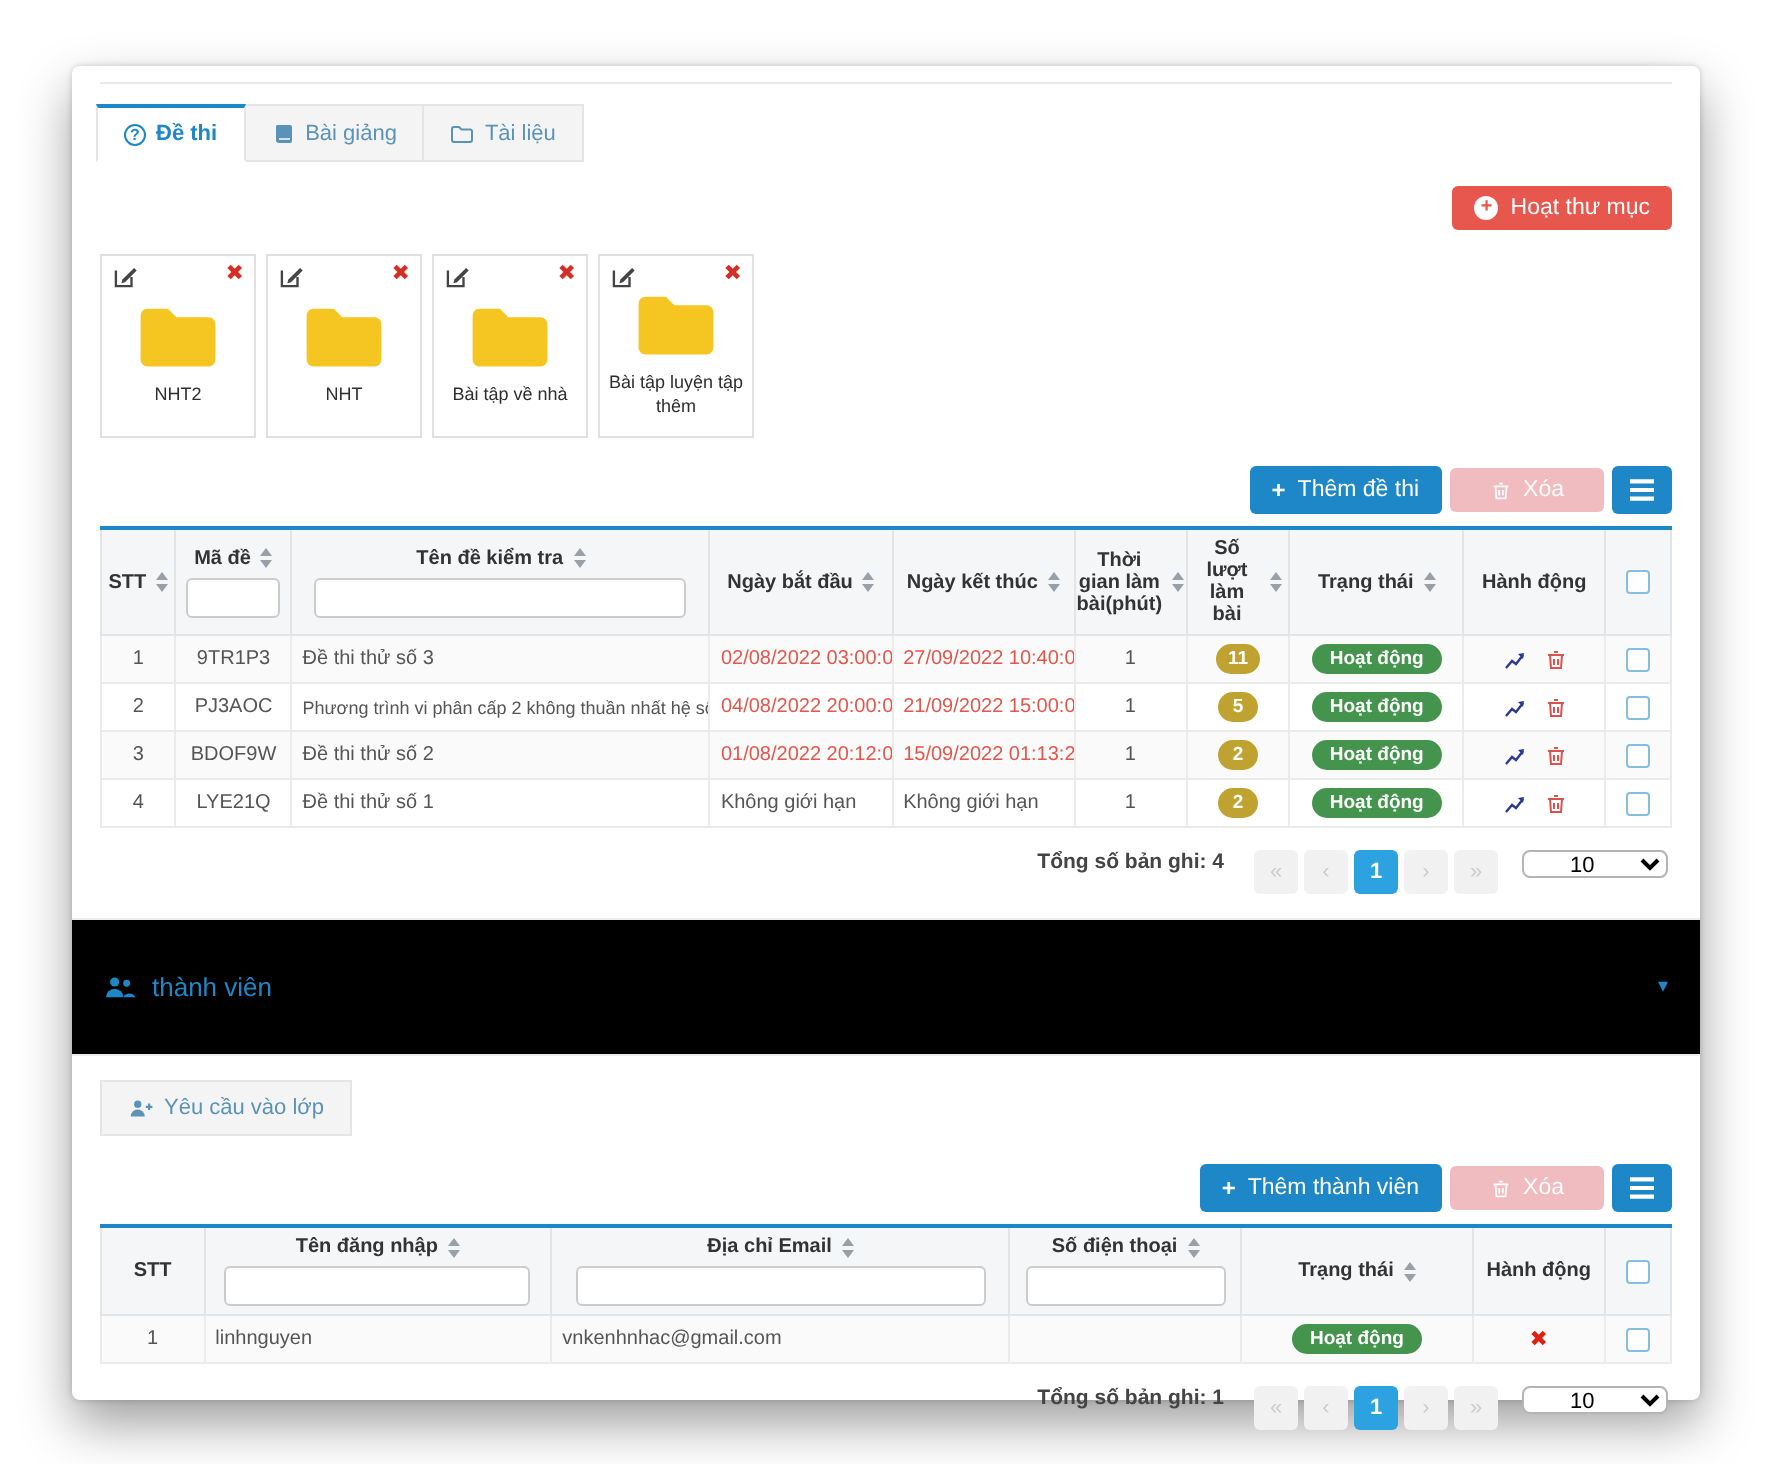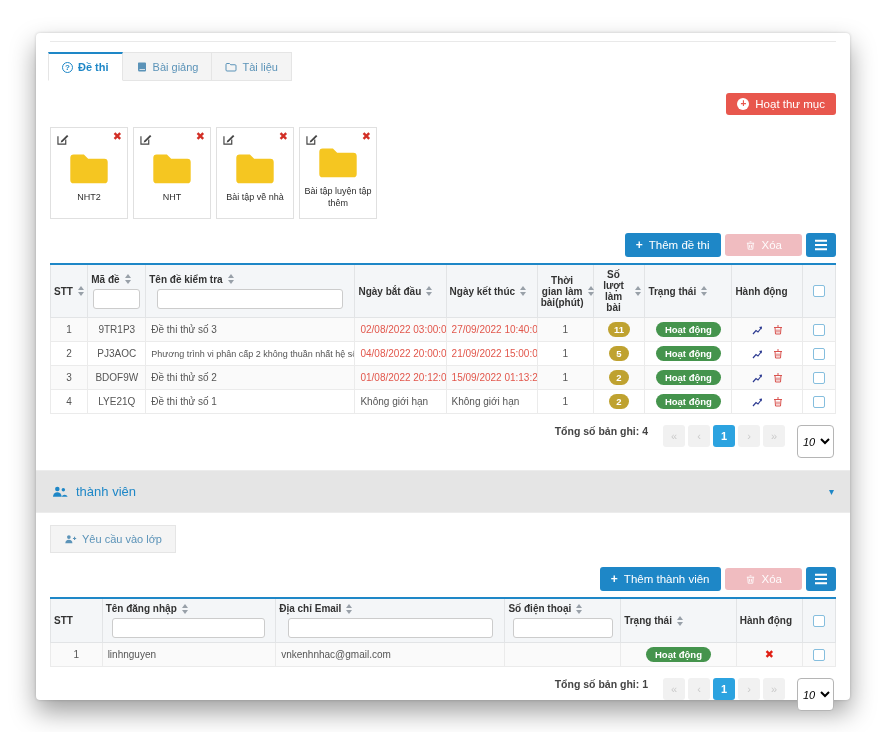--- a/index.html
+++ b/index.html
@@ -52,21 +52,21 @@
     font-size:11px; cursor:pointer; }
 
   
   table { width:100%; border-collapse:collapse; table-layout:fixed;
     border-top:2px solid #1e87c7; font-size:10px; }
   th { background:#f4f6f8; border:1px solid #e2e4e6; border-top:none;
     padding:4px 3px; color:#333; font-weight:bold; vertical-align:middle; text-align:center; }
   td { border:1px solid #ebebeb; padding:4px 5px; color:#555; vertical-align:middle;
     overflow:hidden; white-space:nowrap; }
   tbody tr:nth-child(odd) td { background:#fafafa; }
-  .th-label { display:flex; align-items:center; gap:2px; }
+  .th-label { display:flex; align-items:center; justify-content:center; gap:2px; }
   .filter-input { width:92%; height:20px; border:1px solid #ccc; border-radius:3px;
     margin-top:4px; background:#fff; }
   .sort { display:inline-flex; flex-direction:column; gap:2px; margin-left:3px; }
   .sort i { width:0; height:0; border-left:3px solid transparent; border-right:3px solid transparent; }
   .sort .up { border-bottom:4px solid #98a0a8; }
   .sort .dn { border-top:4px solid #98a0a8; }
   .c { text-align:center; }
   .date-red { color:#e2574c; }
   .badge-gold { display:inline-block; min-width:20px; padding:2px 6px; background:#bfa230;
     color:#fff; border-radius:9px; font-size:9.5px; font-weight:bold; }
@@ -78,26 +78,26 @@
   .x-action { color:#e01f14; font-weight:bold; font-size:11px; cursor:pointer; }
 
   
   .pager { display:flex; align-items:flex-start; justify-content:flex-end; gap:3px;
     padding:11px 2px 12px; }
   .pager .total { font-size:10.5px; font-weight:bold; color:#444; margin-right:12px; }
   .pg-btn { min-width:22px; height:22px; border-radius:3px; background:#f1f1f1;
     color:#cbcbcb; display:inline-flex; align-items:center; justify-content:center;
     font-size:11px; cursor:pointer; }
   .pg-btn.active { background:#2ca3e0; color:#fff; font-weight:bold; }
-  .pager select { height:33px; border:1px solid #b5b5b5; border-radius:4px;
-    font-size:11px; padding:0 1px; margin-left:9px; background:#fff;font-style:italic; }
-
-  
-  .members-header { display:flex; align-items:center; gap:8px; padding:13px 16px;
-    color:#1e87c7; font-size:13px; background:#e5e5e5;
+  .pager select { height:14px; border:1px solid #b5b5b5; border-radius:4px;
+    font-size:11px; padding:0 19px; margin-left:9px; background:#fff; }
+
+  
+  .members-header { display:flex; align-items:center; gap:8px; padding:26px 16px;
+    color:#1e87c7; font-size:13px; background:#000000;
     border-top:1px solid #ececec; border-bottom:1px solid #ececec; cursor:pointer;justify-content:center; }
   .members-header .caret { margin-left:auto; font-size:10px; color:#1e87c7; }
   .members-content { padding:12px 14px 0; }
 </style>
 </head>
 <body>
 
 <div class="card">
   <div class="card-topline"></div>
 

